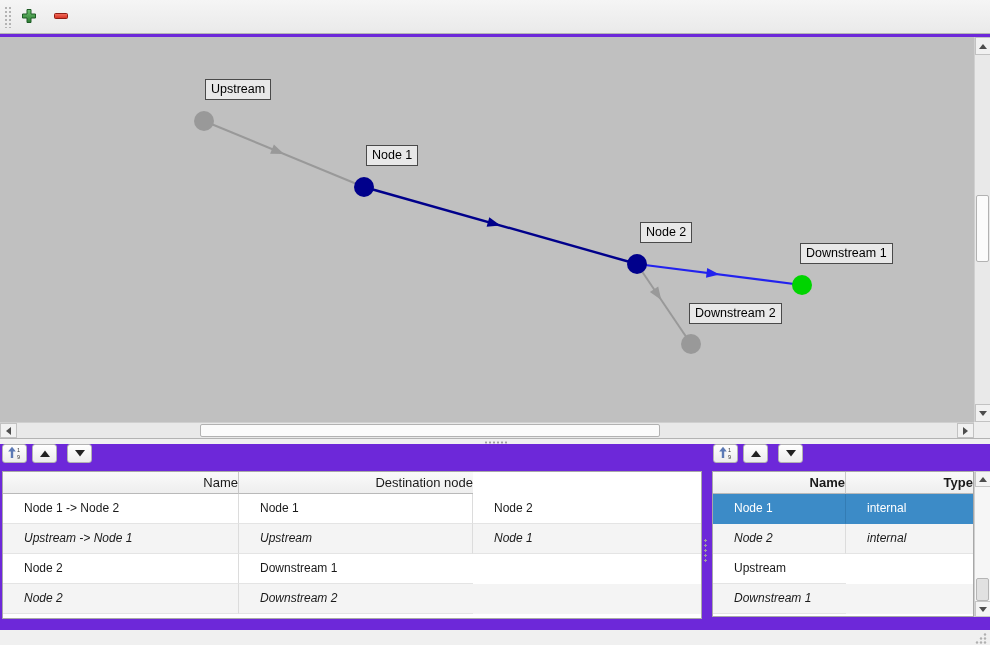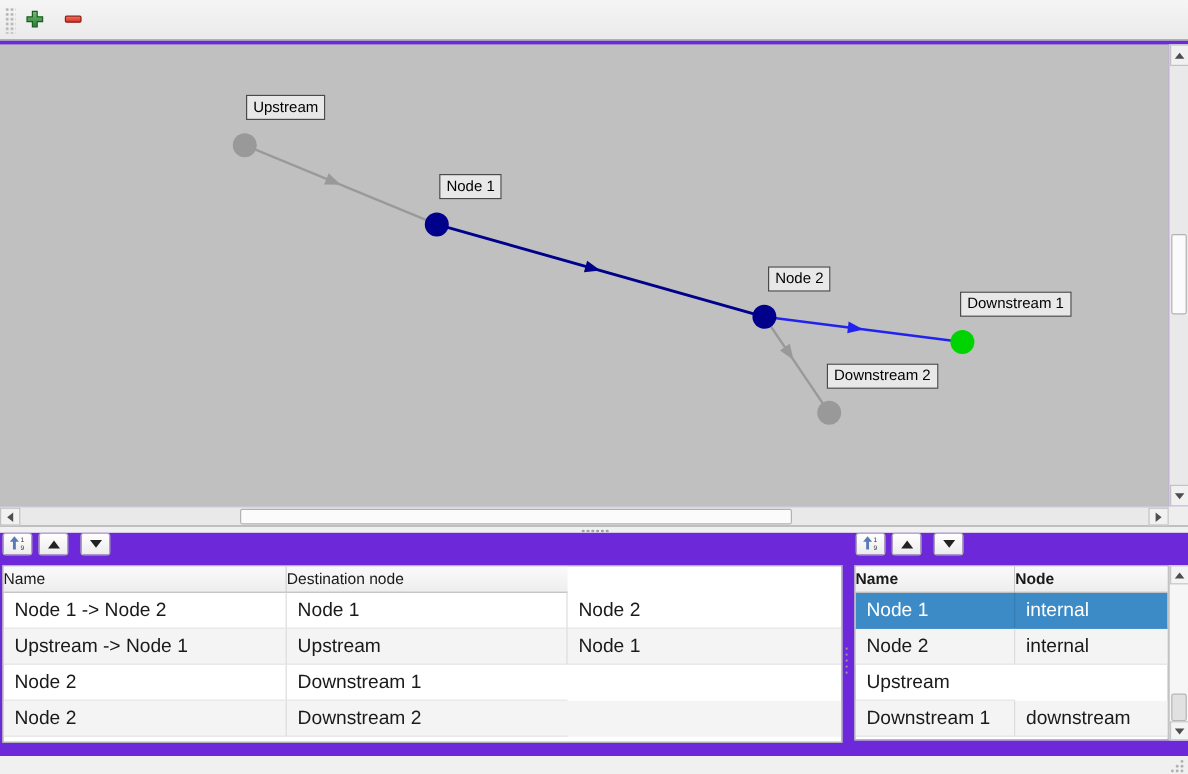--- a/index.html
+++ b/index.html
@@ -56,28 +56,28 @@
     background:linear-gradient(#ffffff,#ececec); display:flex; align-items:center; justify-content:center; cursor:pointer; padding:0; }
 
   
   .table { position:absolute; background:#ffffff; border:1px solid #a8a8a8; overflow:hidden; }
   .ltable { left:2px; top:471px; width:700px; height:148px; }
   .rtable { left:712px; top:471px; width:262px; height:146px; }
   .thead { display:grid; height:22px; }
   .ltable .thead, .ltable .trow { grid-template-columns:236px 234px 228px; }
   .rtable .thead, .rtable .trow { grid-template-columns:133px 127px; }
   .hcell { background:linear-gradient(#fafafa,#eeeeee); border-right:1px solid #c8c8c8; border-bottom:1px solid #b9b9b9;
-    text-align:left; line-height:21px; font-size:13px; overflow:hidden; }
+    text-align:right; line-height:21px; font-size:13px; overflow:hidden; }
   .hcell:last-child { border-right:none; }
   .rtable .hcell { font-weight:bold; }
   .trow { display:grid; height:30px; }
-  .tcell { padding-left:9px; line-height:29px; border-right:1px solid #dcdcdc; border-bottom:1px solid #e4e4e4;
-    white-space:nowrap; overflow:hidden; font-size:16px; }
+  .tcell { padding-left:21px; line-height:29px; border-right:1px solid #dcdcdc; border-bottom:1px solid #e4e4e4;
+    white-space:nowrap; overflow:hidden; font-size:12px; }
   .tcell:last-child { border-right:none; }
-  .trow.alt { background:#f4f4f4; }
+  .trow.alt { background:#f4f4f4;font-style:italic; }
   .trow.selected { background:#3c8bc7; color:#ffffff; }
   .trow.selected .tcell { border-right-color:#337cb4; border-bottom-color:#3c8bc7; }
 
   
   .rtable-scroll { position:absolute; left:974px; top:471px; width:16px; height:146px; background:#f6f6f6; border-left:1px solid #cfcfcf; }
   .rtable-scroll .sbtn { left:0; width:16px; height:16px; background:#f4f4f4; border:1px solid #c6c6c6; }
   .rtable-scroll .sbtn.up { top:0; }
   .rtable-scroll .sbtn.down { top:130px; }
   .rtable-thumb { top:107px; height:23px; background:#e1e1e1; border:1px solid #b5b5b5; }
 
@@ -237,37 +237,36 @@
           <div class="tcell">Downstream 2</div>
         </div>
       </div>
   </div>
 
   <div class="splitter-v-dots"></div>
 
   <div class="table rtable">
     <div class="thead">
       <div class="hcell">Name</div>
-      <div class="hcell">Node</div>
+      <div class="hcell">Type</div>
     </div>
     <div id="node-rows">
         <div class="trow selected">
           <div class="tcell">Node 1</div>
           <div class="tcell">internal</div>
         </div>
         <div class="trow alt">
           <div class="tcell">Node 2</div>
           <div class="tcell">internal</div>
         </div>
         <div class="trow">
           <div class="tcell">Upstream</div>
         </div>
         <div class="trow alt">
           <div class="tcell">Downstream 1</div>
-          <div class="tcell">downstream</div>
         </div>
       </div>
   </div>
 
   <div class="rtable-scroll">
     <div class="sbtn up">
         <div class="tri-up"></div>
       </div>
     <div class="thumb-v rtable-thumb"></div>
     <div class="sbtn down">

